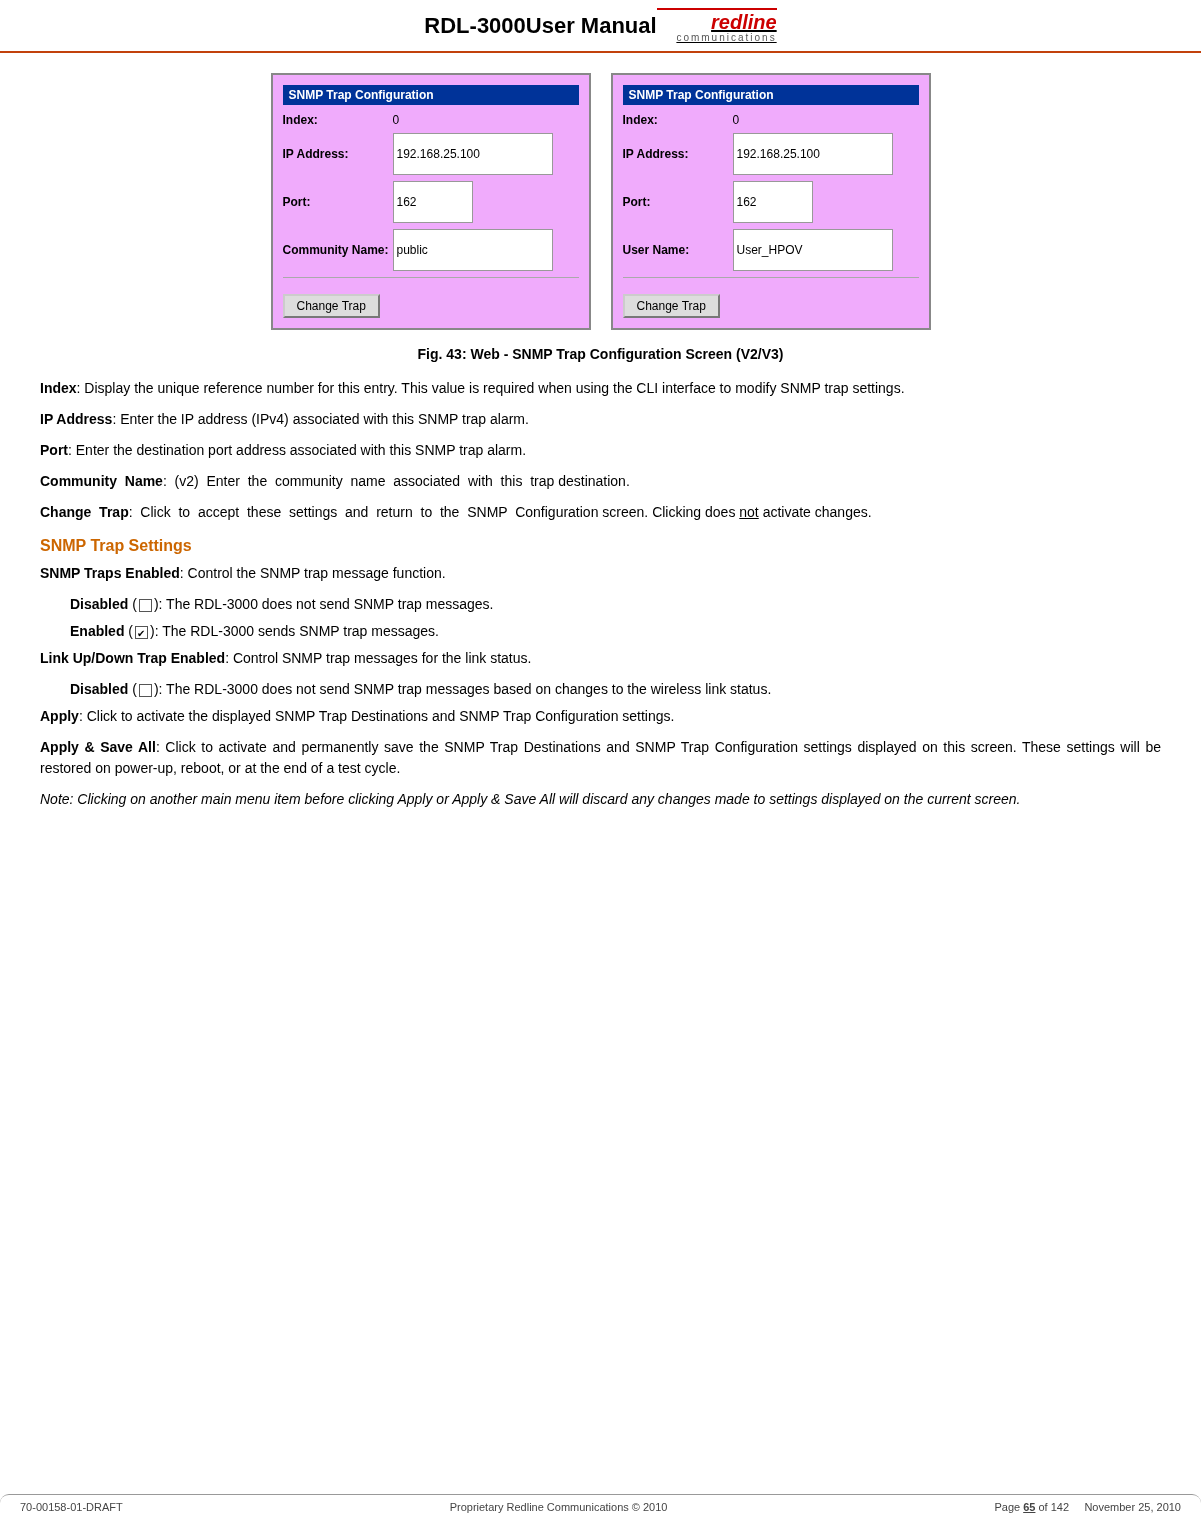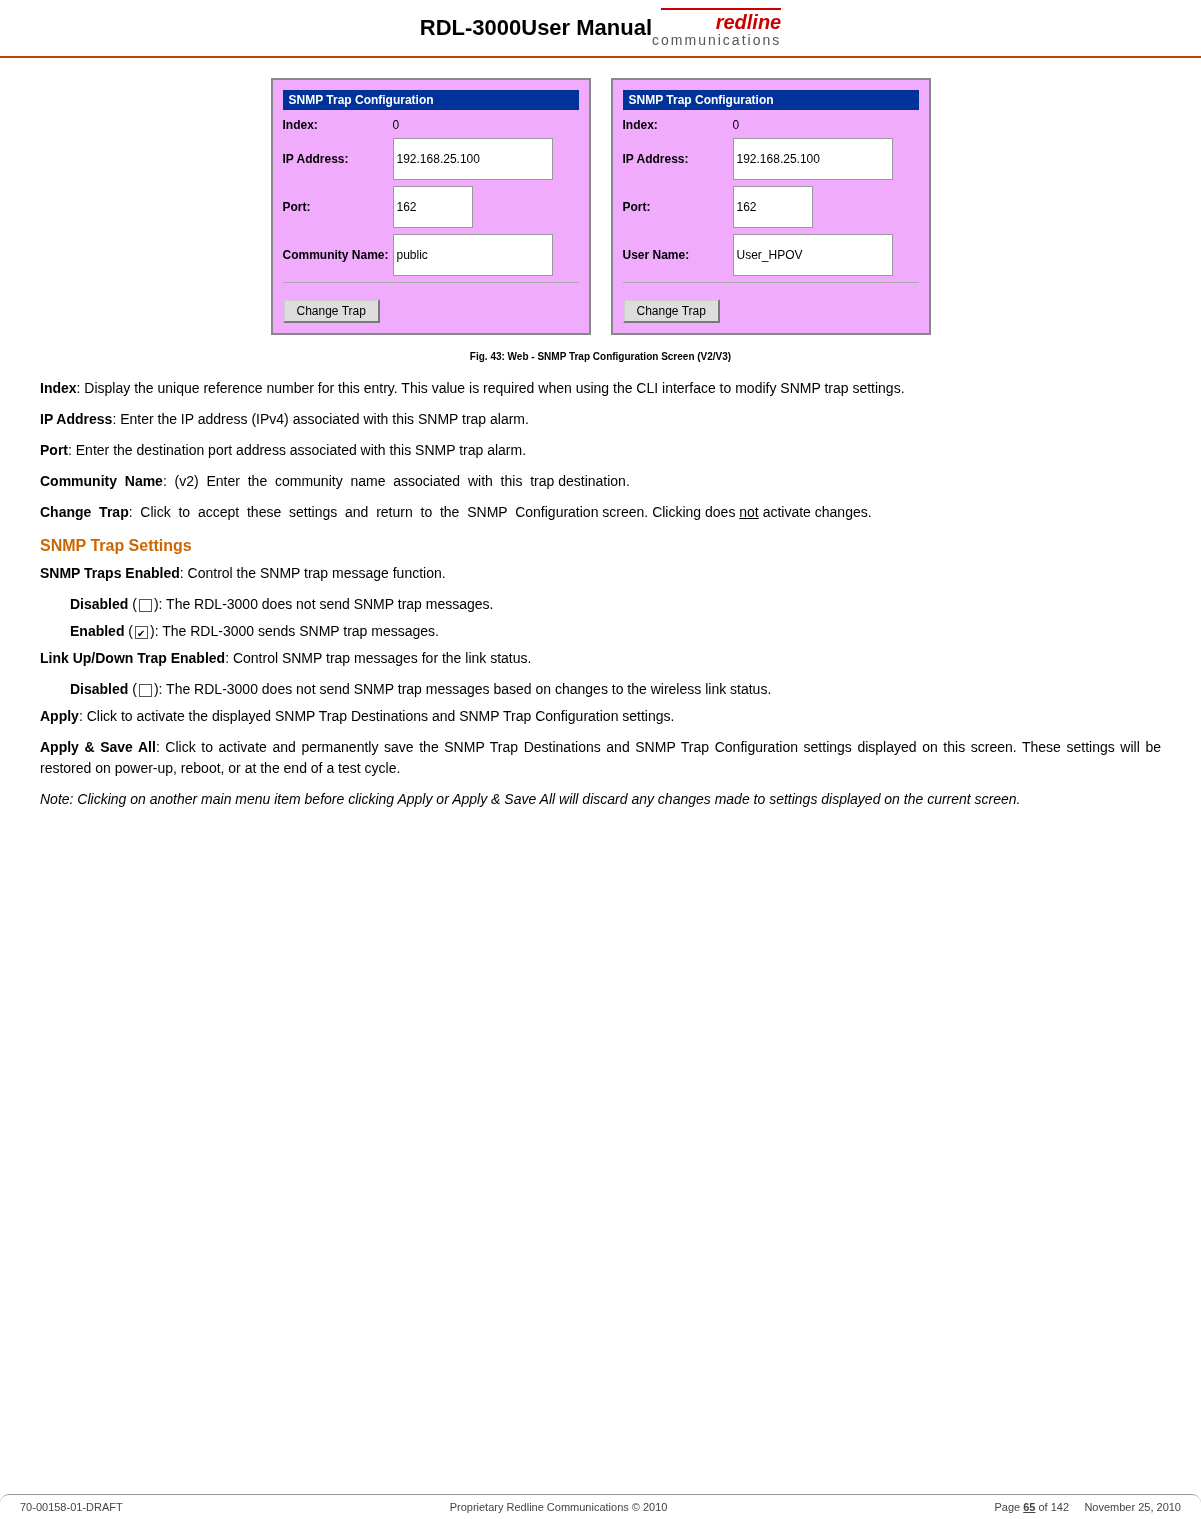--- a/index.html
+++ b/index.html
@@ -23,31 +23,32 @@
     }
     .header-title {
       font-size: 22px;
       font-weight: bold;
       color: #000;
     }
     .redline-logo {
       display: flex;
       flex-direction: column;
       align-items: flex-end;
+      text-decoration: underline;
     }
     .redline-logo-top {
       color: #cc0000;
       font-size: 20px;
       font-weight: bold;
       font-style: italic;
       line-height: 1;
     }
     .redline-logo-bottom {
       color: #555;
-      font-size: 14px;
+      font-size: 10px;
       letter-spacing: 2px;
     }
     .logo-line {
       width: 120px;
       height: 2px;
       background: #cc0000;
       margin-bottom: 2px;
     }
 
     
@@ -114,21 +115,21 @@
 
     .snmp-divider {
       border: none;
       border-top: 1px solid #aaa;
       margin: 6px 0;
     }
 
     
     .fig-caption {
       text-align: center;
-      font-size: 10px;
+      font-size: 14px;
       margin-bottom: 16px;
     }
     .fig-caption-bold {
       font-weight: bold;
     }
 
     
     .body-text {
       margin-bottom: 10px;
       line-height: 1.5;

